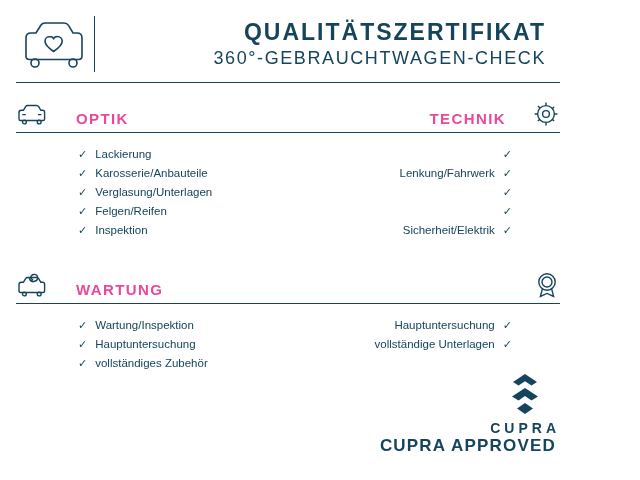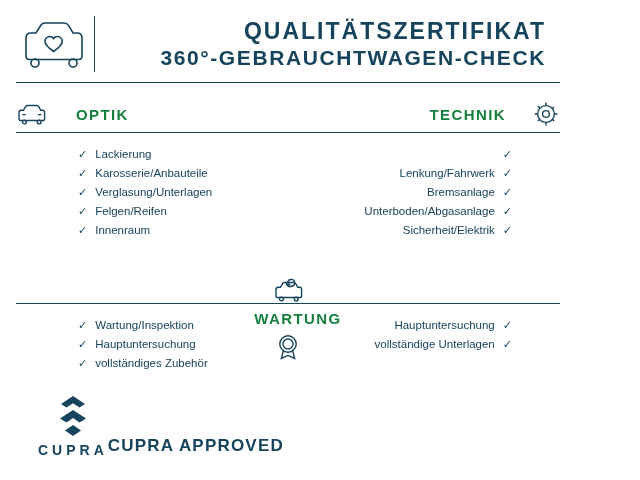--- a/index.html
+++ b/index.html
@@ -52,22 +52,22 @@
   }
   .title-1 {
     font-size: 23px;
     font-weight: bold;
     letter-spacing: 2.0px;
     line-height: 1.25;
     color: #15445c;
     white-space: nowrap;
   }
   .title-2 {
-    font-size: 21px;
-    font-weight: bold;
+    font-size: 18px;
+    font-weight: normal;
     letter-spacing: 1.6px;
     line-height: 1.25;
     color: #15445c;
     white-space: nowrap;
   }
 
   .rule {
     height: 1px;
     background: #15445c;
     margin: 0 0 0 0;
@@ -87,22 +87,23 @@
     justify-content: flex-start;
     color: #15445c;
   }
   .sh-icon.right {
     justify-content: flex-end;
   }
   .sh-label {
     font-size: 15px;
     font-weight: bold;
     letter-spacing: 1.4px;
-    color: #15803d;
+    color: #ec4899;
     white-space: nowrap;
+    margin-top: 8px;
   }
   .sh-left-label { margin-left: 20px; }
   .sh-right-label { margin-right: 14px; text-align: right; }
   .sh-spacer { flex: 1 1 auto; }
 
   .section-rule {
     height: 1px;
     background: #15445c;
     margin-top: 3px;
   }
@@ -134,25 +135,26 @@
     font-size: 11px;
     line-height: 19px;
   }
   .tick.l { margin-right: 8px; }
   .tick.r { margin-left: 8px; }
 
   
   .footer {
     position: absolute;
     left: 16px;
-    right: 4px;
+    right: 16px;
     bottom: 22px;
     display: flex;
     align-items: flex-end;
     justify-content: flex-start;
+    flex-direction: column;
   }
   .brand {
     display: flex;
     flex-direction: column;
     align-items: center;
     padding-left: 22px;
   }
   .brand-word {
     font-size: 14px;
     font-weight: bold;
@@ -229,47 +231,45 @@
       <div class="check-row l">
         <span class="tick l">✓</span>
         <span>Verglasung/Unterlagen</span>
       </div>
       <div class="check-row l">
         <span class="tick l">✓</span>
         <span>Felgen/Reifen</span>
       </div>
       <div class="check-row l">
         <span class="tick l">✓</span>
-        <span>Innenraum</span>
+        <span>Inspektion</span>
       </div>
     </div>
     <div class="col right">
       <div class="check-row r">
         <span class="tick r">✓</span>
       </div>
       <div class="check-row r">
         <span>Lenkung/Fahrwerk</span>
         <span class="tick r">✓</span>
       </div>
       <div class="check-row r">
-        <span>Bremsanlage</span>
-        <span class="tick r">✓</span>
-      </div>
-      <div class="check-row r">
-        <span>Unterboden/Abgasanlage</span>
+        <span class="tick r">✓</span>
+      </div>
+      <div class="check-row r">
         <span class="tick r">✓</span>
       </div>
       <div class="check-row r">
         <span>Sicherheit/Elektrik</span>
         <span class="tick r">✓</span>
       </div>
     </div>
   </div>
 
-  <div class="section-head" style="margin-top:30px;flex-direction:column;">
+  <div class="section-head" style="margin-top:30px;">
     <div class="sh-icon">
       <svg width="30" height="26" viewBox="0 0 30 26" fill="none" stroke="#15445c" stroke-width="1.4">
         <path d="M3 19 L3 12.5 C3 11.2 3.9 10.3 5.2 10.3 L7.4 10.3 L9.6 6.6 C10.1 5.8 10.8 5.5 11.6 5.5 L20.6 5.5 C21.5 5.5 22.2 5.9 22.7 6.7 L24.8 10.3 L26.6 10.3 C27.8 10.3 28.6 11.2 28.6 12.4 L28.6 19 C28.6 19.9 28 20.5 27.1 20.5 L4.5 20.5 C3.6 20.5 3 19.9 3 19 Z"></path>
         <circle cx="8.4" cy="22" r="1.9"></circle>
         <circle cx="23.2" cy="22" r="1.9"></circle>
         <path d="M18.6 9.2 a3.4 3.4 0 1 0 -3.8 -3.3 l1.8 1.8 -1.2 1.2 -1.8 -1.8 a3.4 3.4 0 0 0 5 2.1 Z"></path>
       </svg>
     </div>
     <div class="sh-label sh-left-label">WARTUNG</div>
     <div class="sh-spacer"></div>

